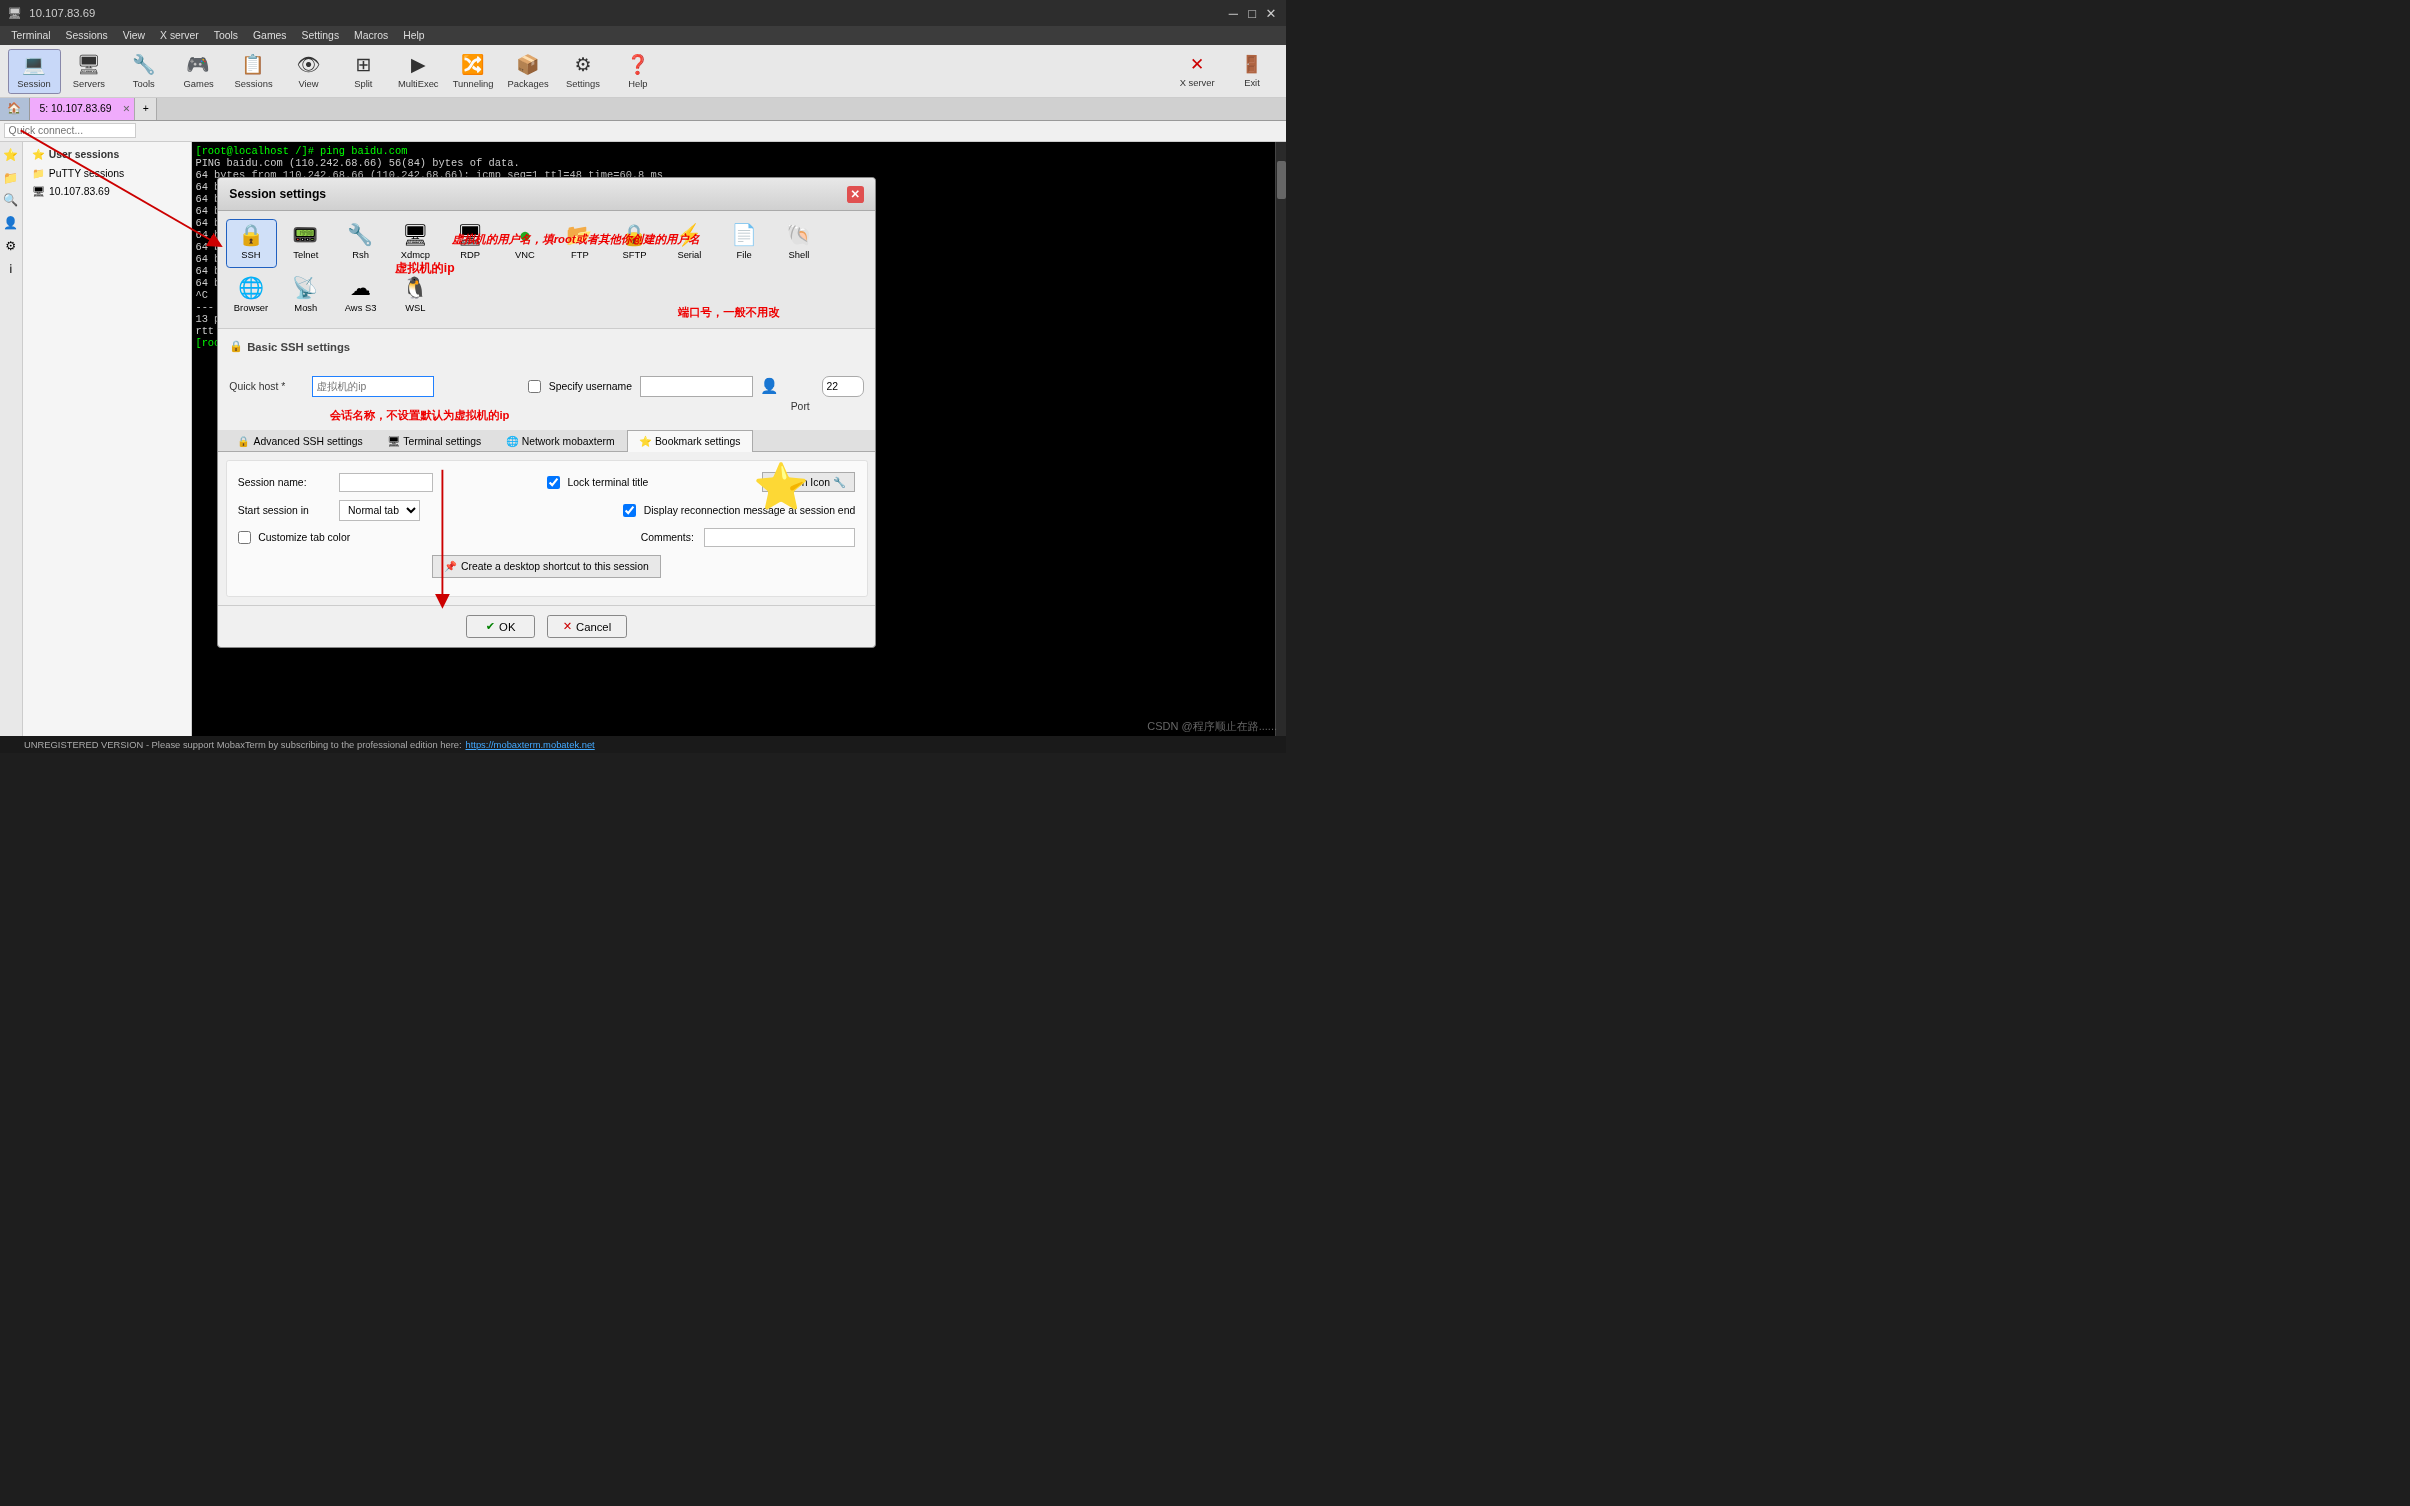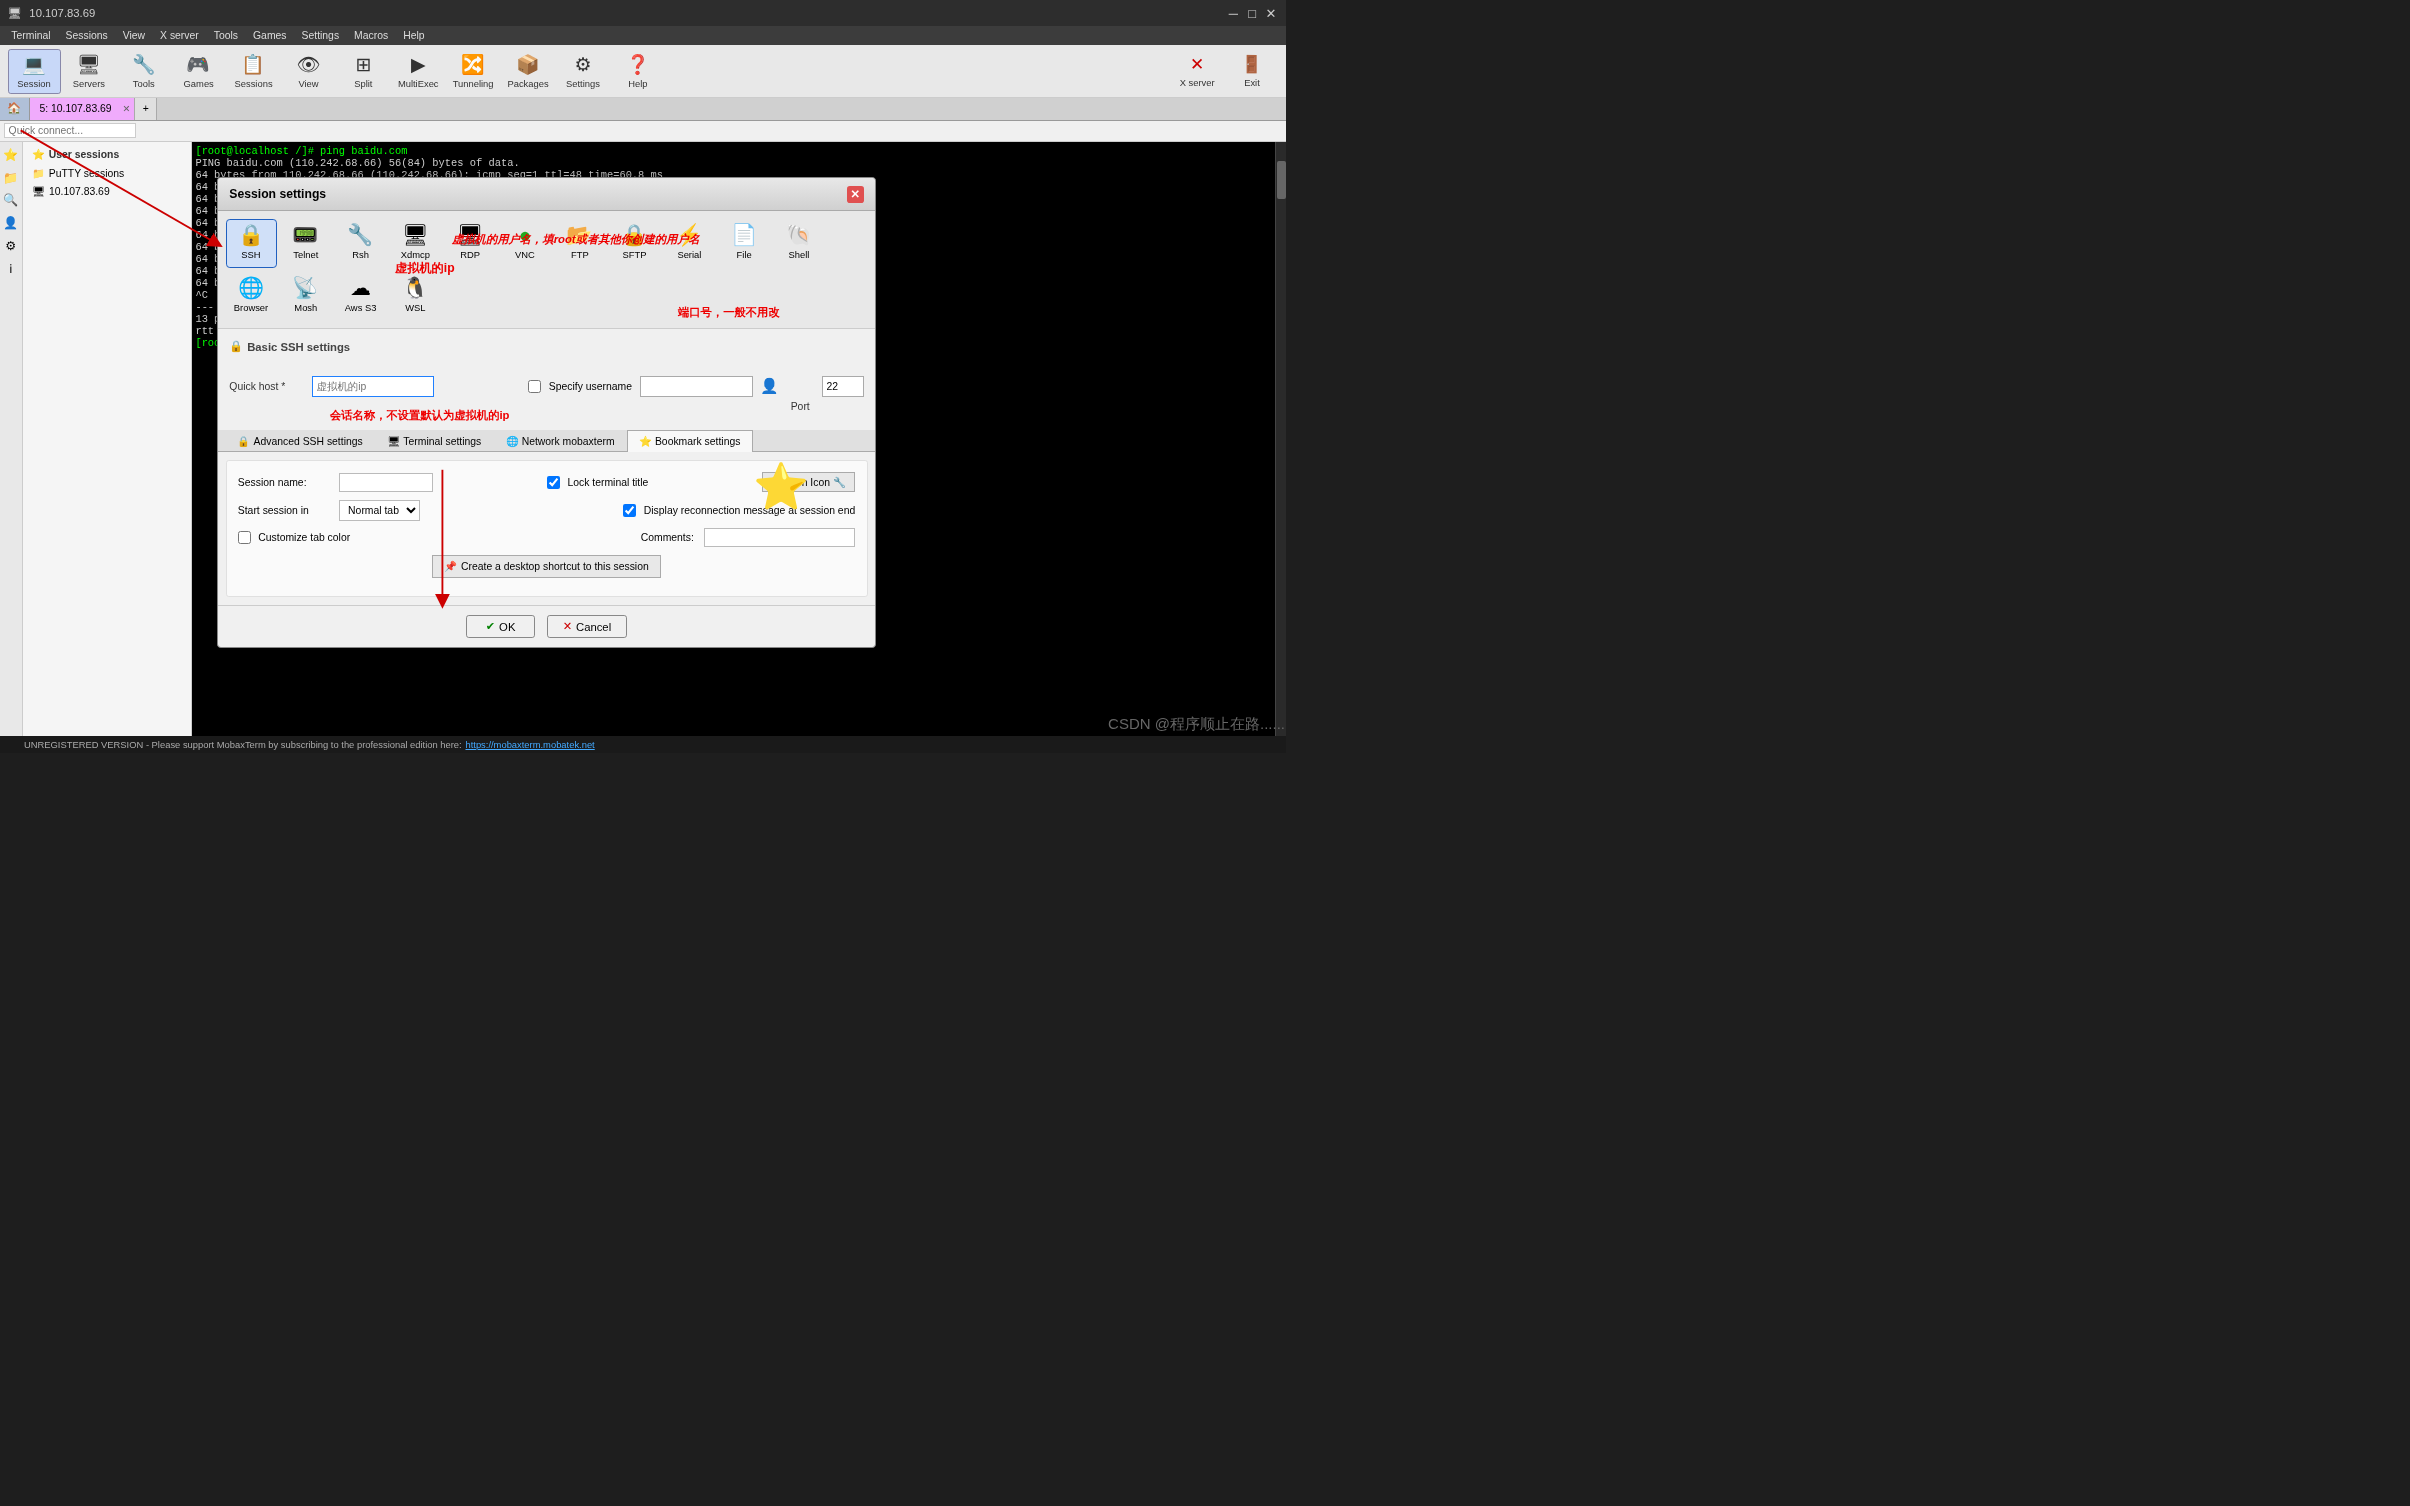--- a/index.html
+++ b/index.html
@@ -411,23 +411,23 @@
       align-items: center;
       padding: 0 24px;
       gap: 3.8px;
     }
     .status-link { color: #4af; text-decoration: underline; cursor: pointer; }
 
     
     .watermark {
       position: absolute;
       bottom: 19px;
-      right: 1px;
+      right: 9px;
       color: #666;
-      font-size: 15px;
+      font-size: 11px;
       pointer-events: none;
     }
   </style>
 </head>
 <body>
 
 <div class="title-bar">
   <div class="title-bar-left">
     <span>🖥</span>
     <span>10.107.83.69</span>
@@ -657,21 +657,21 @@
       </div>
       <div class="form-row">
         <span class="form-label">Quick host *</span>
         <input class="form-input highlight" type="text" style="width: 122px;" placeholder="虚拟机的ip">
         <span style="flex:1"></span>
         <input type="checkbox" id="spec-user" style="">
         <label for="spec-user" style="font-size:10.4px;">Specify username</label>
         <input class="form-input" type="text" style="width: 113px;">
         <span style="font-size:15px;">👤</span>
         <span class="form-label" style="min-width:28px; text-align:center;margin-top:40px;">Port</span>
-        <input class="form-input" type="number" style="width: 42px;" value="22">
+        <input class="form-input" type="number" style="width: 42px; border-radius: 7px;" value="22">
       </div>
     </div>
 
     <div class="dialog-tabs">
       <div class="dialog-tab">
         <span>🔒</span>
         <span>Advanced SSH settings</span>
       </div>
       <div class="dialog-tab">
         <span>🖥</span>

